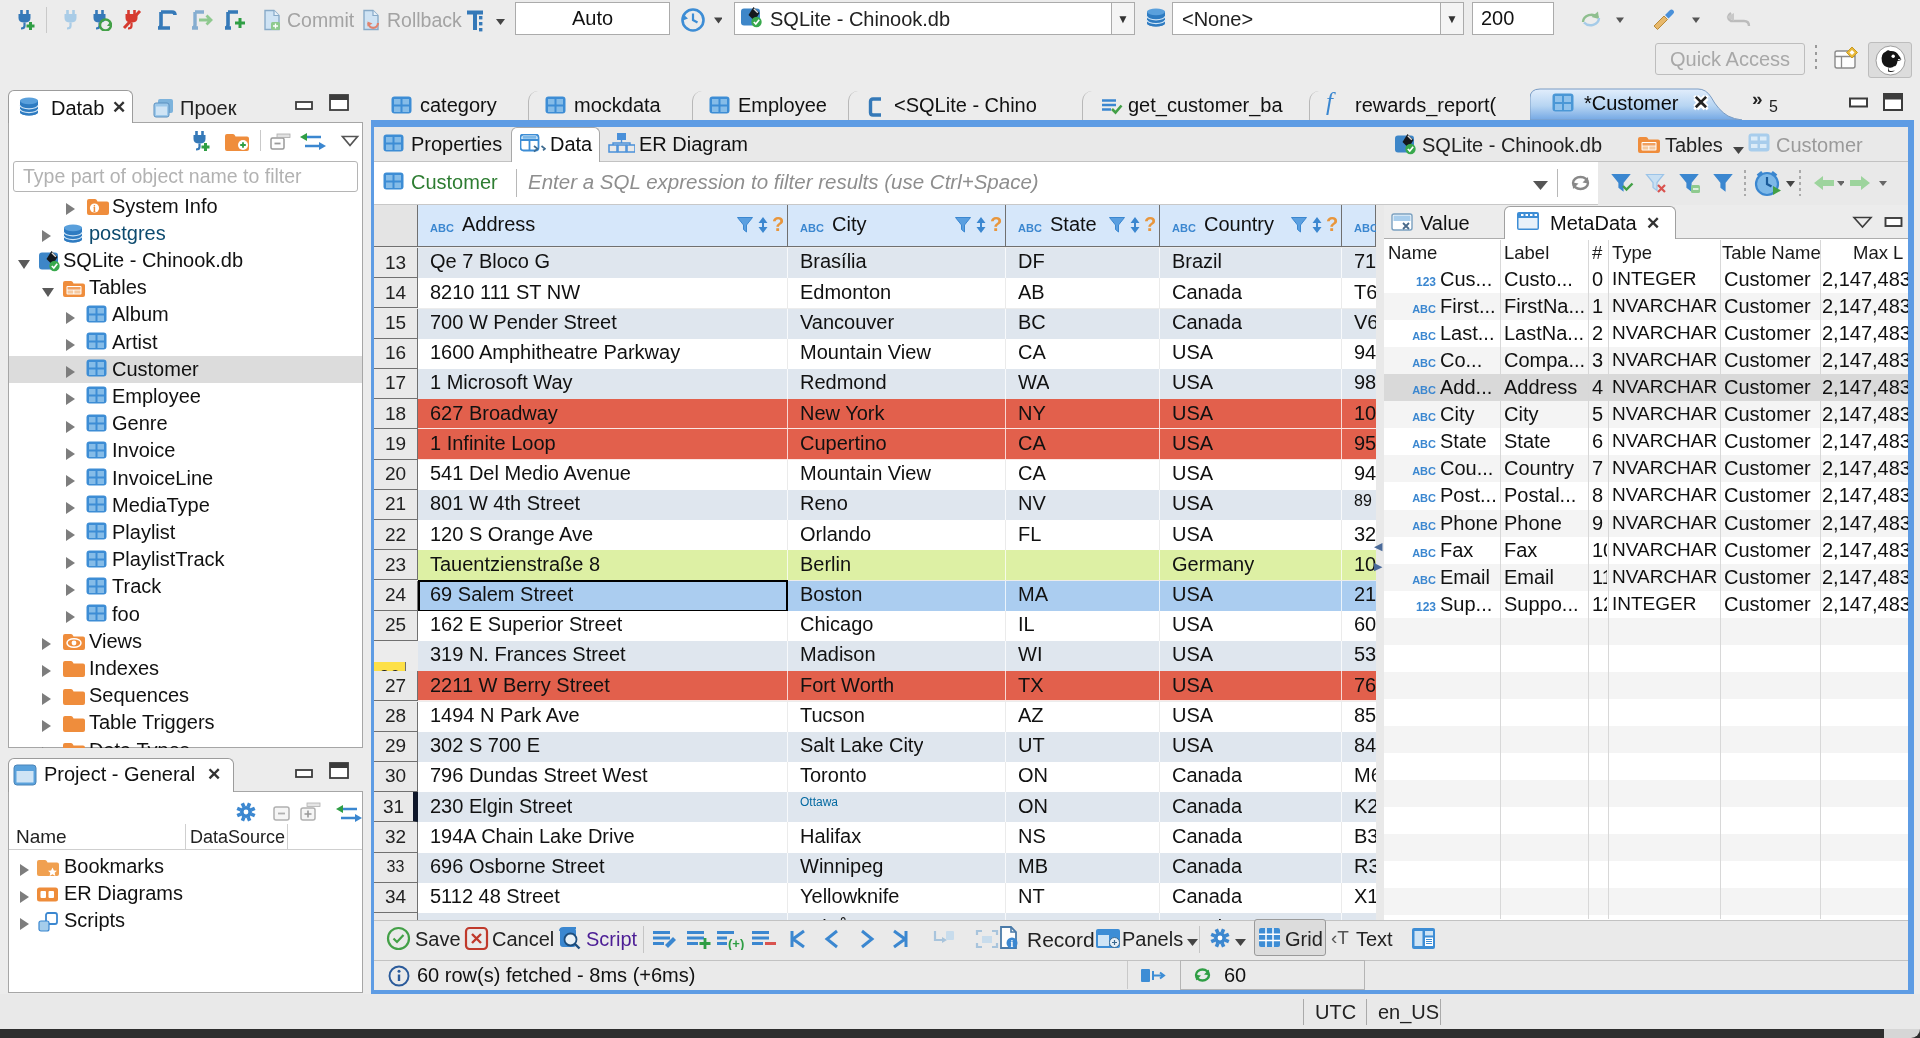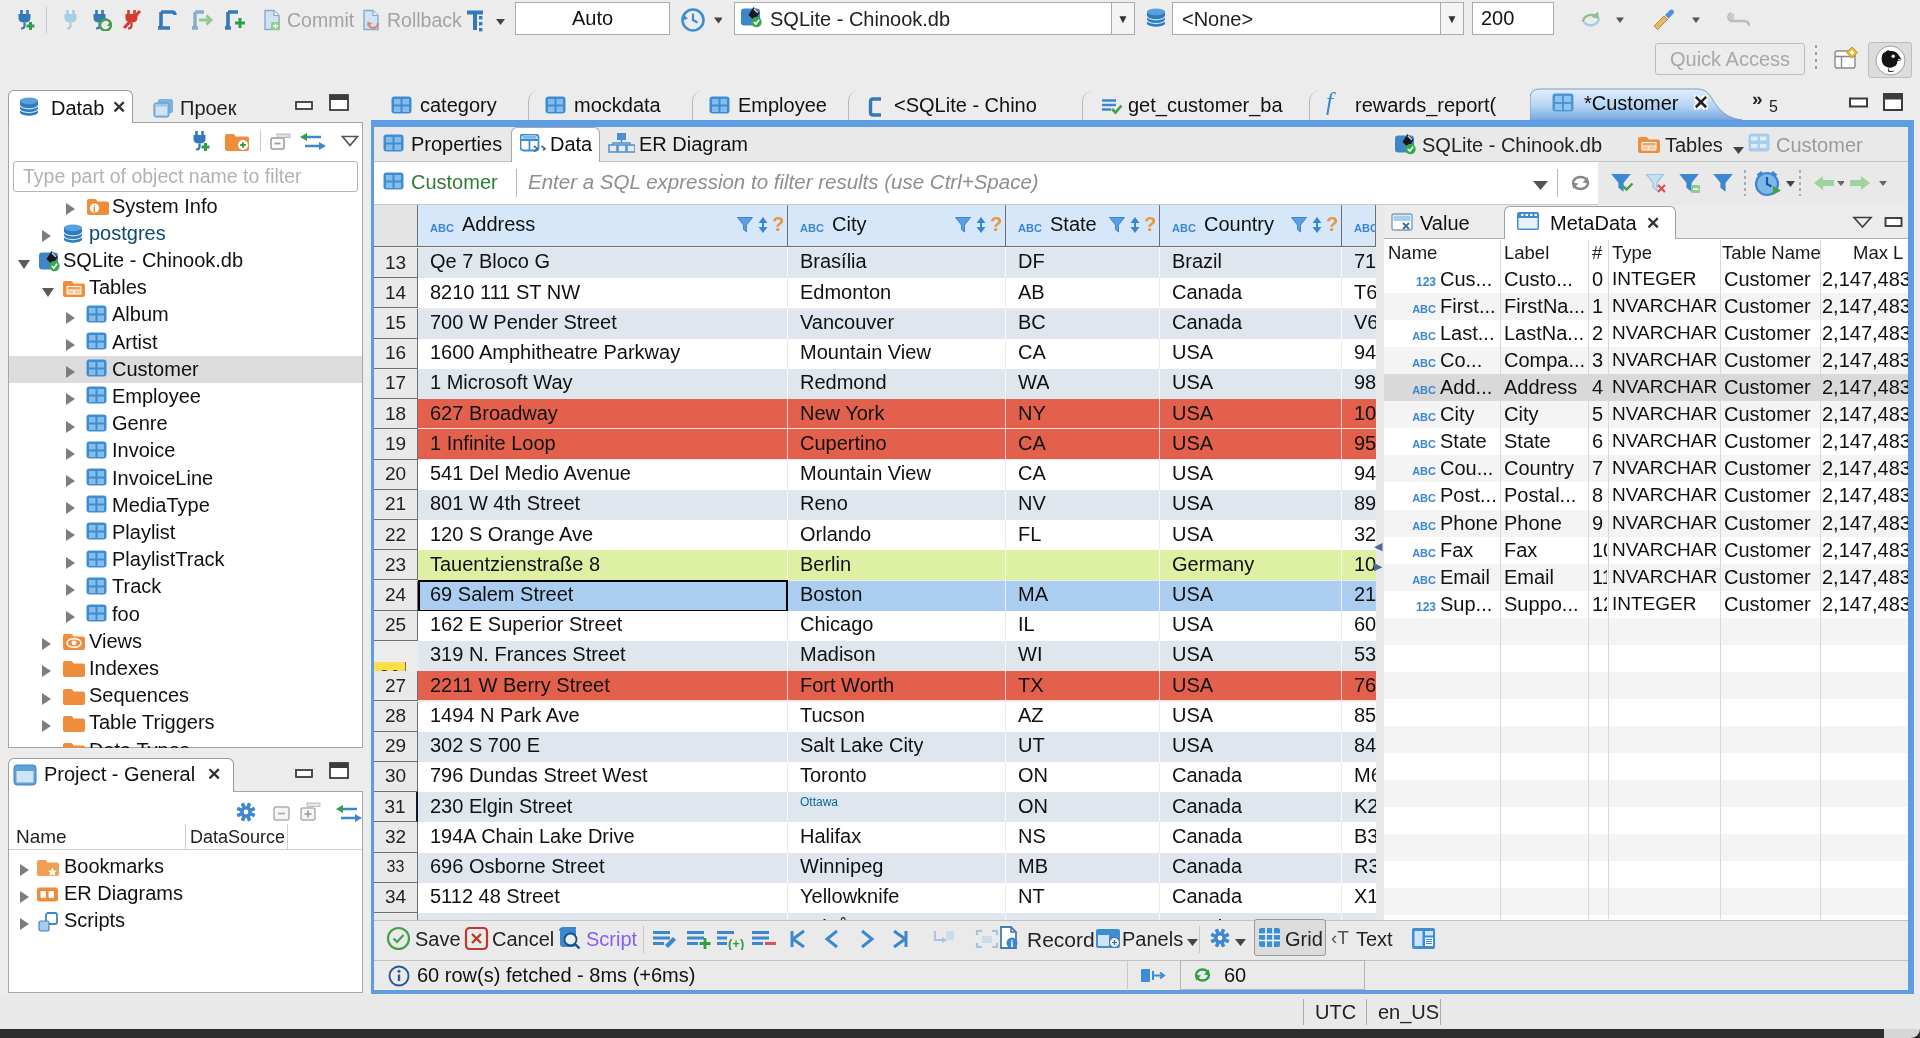--- a/index.html
+++ b/index.html
@@ -761,21 +761,21 @@
 <div class="a" style="left:418px;top:489.8px;width:958px;height:30.2px;background:#dfe6ee;">
     <i style="position:absolute;left:369px;top:0;width:1px;height:100%;background:rgba(255,255,255,0.75)"></i>
     <i style="position:absolute;left:587px;top:0;width:1px;height:100%;background:rgba(255,255,255,0.75)"></i>
     <i style="position:absolute;left:741px;top:0;width:1px;height:100%;background:rgba(255,255,255,0.75)"></i>
     <i style="position:absolute;left:923px;top:0;width:1px;height:100%;background:rgba(255,255,255,0.75)"></i>
   </div>
 <div class="a" style="left:430px;top:492.2px;font-size:20px;color:#111;white-space:nowrap;overflow:hidden">801 W 4th Street</div>
 <div class="a" style="left:800px;top:492.2px;font-size:20px;color:#111;white-space:nowrap;overflow:hidden">Reno</div>
 <div class="a" style="left:1018px;top:492.2px;font-size:20px;color:#111;white-space:nowrap;overflow:hidden">NV</div>
 <div class="a" style="left:1172px;top:492.2px;font-size:20px;color:#111;white-space:nowrap;overflow:hidden">USA</div>
-<div class="a" style="left:1354px;top:492.2px;font-size:20px;color:#111;white-space:nowrap;overflow:hidden">89</div>
+<div class="a" style="left:1354px;top:492.2px;font-size:16px;color:#111;white-space:nowrap;overflow:hidden">89</div>
 <div class="a" style="left:374px;top:520.1px;width:44px;height:30.2px;background:#e9e9e9;border-right:1px solid #707070;border-bottom:1px solid #707070;display:flex;align-items:center;justify-content:center">
     <span style="font-size:19px;color:#222">22</span>
   </div>
 <div class="a" style="left:418px;top:520.1px;width:958px;height:30.2px;background:#ffffff;">
     <i style="position:absolute;left:369px;top:0;width:1px;height:100%;background:#ebebeb"></i>
     <i style="position:absolute;left:587px;top:0;width:1px;height:100%;background:#ebebeb"></i>
     <i style="position:absolute;left:741px;top:0;width:1px;height:100%;background:#ebebeb"></i>
     <i style="position:absolute;left:923px;top:0;width:1px;height:100%;background:#ebebeb"></i>
   </div>
 <div class="a" style="left:430px;top:522.5px;font-size:20px;color:#111;white-space:nowrap;overflow:hidden">120 S Orange Ave</div>
@@ -889,21 +889,21 @@
     <i style="position:absolute;left:369px;top:0;width:1px;height:100%;background:#ebebeb"></i>
     <i style="position:absolute;left:587px;top:0;width:1px;height:100%;background:#ebebeb"></i>
     <i style="position:absolute;left:741px;top:0;width:1px;height:100%;background:#ebebeb"></i>
     <i style="position:absolute;left:923px;top:0;width:1px;height:100%;background:#ebebeb"></i>
   </div>
 <div class="a" style="left:430px;top:764.3px;font-size:20px;color:#111;white-space:nowrap;overflow:hidden">796 Dundas Street West</div>
 <div class="a" style="left:800px;top:764.3px;font-size:20px;color:#111;white-space:nowrap;overflow:hidden">Toronto</div>
 <div class="a" style="left:1018px;top:764.3px;font-size:20px;color:#111;white-space:nowrap;overflow:hidden">ON</div>
 <div class="a" style="left:1172px;top:764.3px;font-size:20px;color:#111;white-space:nowrap;overflow:hidden">Canada</div>
 <div class="a" style="left:1354px;top:764.3px;font-size:20px;color:#111;white-space:nowrap;overflow:hidden">M6</div>
-<div class="a" style="left:374px;top:792.1px;width:44px;height:30.2px;background:#e9e9e9;border-right:2px solid #0f172a;border-bottom:1px solid #707070;display:flex;align-items:center;justify-content:center">
+<div class="a" style="left:374px;top:792.1px;width:44px;height:30.2px;background:#e9e9e9;border-right:5px solid #0f172a;border-bottom:1px solid #707070;display:flex;align-items:center;justify-content:center">
     <span style="font-size:19px;color:#222">31</span>
   </div>
 <div class="a" style="left:418px;top:792.1px;width:958px;height:30.2px;background:#dfe6ee;">
     <i style="position:absolute;left:369px;top:0;width:1px;height:100%;background:rgba(255,255,255,0.75)"></i>
     <i style="position:absolute;left:587px;top:0;width:1px;height:100%;background:rgba(255,255,255,0.75)"></i>
     <i style="position:absolute;left:741px;top:0;width:1px;height:100%;background:rgba(255,255,255,0.75)"></i>
     <i style="position:absolute;left:923px;top:0;width:1px;height:100%;background:rgba(255,255,255,0.75)"></i>
   </div>
 <div class="a" style="left:430px;top:794.5px;font-size:20px;color:#111;white-space:nowrap;overflow:hidden">230 Elgin Street</div>
 <div class="a" style="left:800px;top:794.5px;font-size:12px;color:#0369a1;white-space:nowrap;overflow:hidden">Ottawa</div>
@@ -1117,21 +1117,21 @@
       <rect x="2" y="2" width="21" height="21" rx="3.5" fill="none" stroke="#c0392b" stroke-width="2.2"></rect>
       <path d="M8 8 l9 9 M17 8 l-9 9" stroke="#c0392b" stroke-width="2.4"></path>
     </svg></div>
 <div class="a" style="left:492px;top:928px;font-size:20px;color:#222;white-space:nowrap;">Cancel</div>
 <div class="a" style="left:556px;top:925px;"><svg width="27" height="27" viewBox="0 0 27 27" style="">
       <path d="M7 3 Q4 3 4 6 L4 19 Q4 22 7 22 L17 22 Q20 22 20 19 L20 6 Q20 3 17 3 Z" fill="#3b87d0"></path>
       <path d="M4 6 Q4 3 7.5 3 L20 3" stroke="#3b87d0" stroke-width="2" fill="none"></path>
       <circle cx="14.5" cy="14.5" r="6" fill="#e9f1f7" stroke="#1d4e7e" stroke-width="1.8"></circle>
       <path d="M19 19 l4.5 4.5" stroke="#1d4e7e" stroke-width="2.4"></path>
     </svg></div>
-<div class="a" style="left:586px;top:928px;font-size:20px;color:#8b5cf6;white-space:nowrap;">Script</div>
+<div class="a" style="left:586px;top:928px;font-size:20px;color:#4c1d95;white-space:nowrap;">Script</div>
 <div class="a" style="left:643px;top:926px;width:1px;height:27px;background:#c5c5c5"></div>
 <div class="a" style="left:650px;top:928px;"><svg width="28" height="22" viewBox="0 0 28 22" style="">
       <path d="M3 4.5 h17 M3 10 h17 M3 15.5 h11" stroke="#3b87d0" stroke-width="2.8"></path>
       <path d="M15 17 L23 9 L26 12 L18 20 Z" fill="#3b87d0"></path>
     </svg></div>
 <div class="a" style="left:684px;top:928px;"><svg width="28" height="22" viewBox="0 0 28 22" style="">
       <path d="M3 4.5 h17 M3 10 h17 M3 15.5 h11" stroke="#3b87d0" stroke-width="2.8"></path>
       <path d="M21 10 v11 M15.5 15.5 h11" stroke="#2f9e44" stroke-width="2.8"></path>
     </svg></div>
 <div class="a" style="left:714px;top:928px;"><svg width="32" height="22" viewBox="0 0 32 22" style="">

